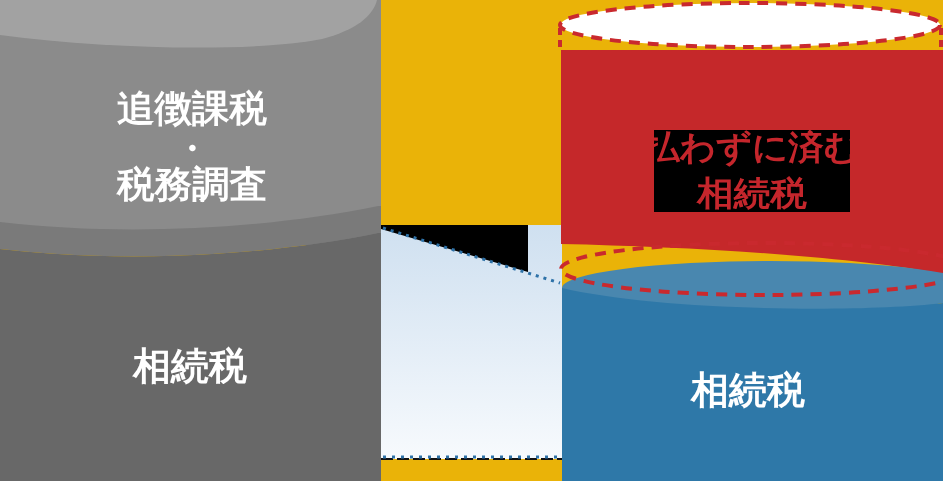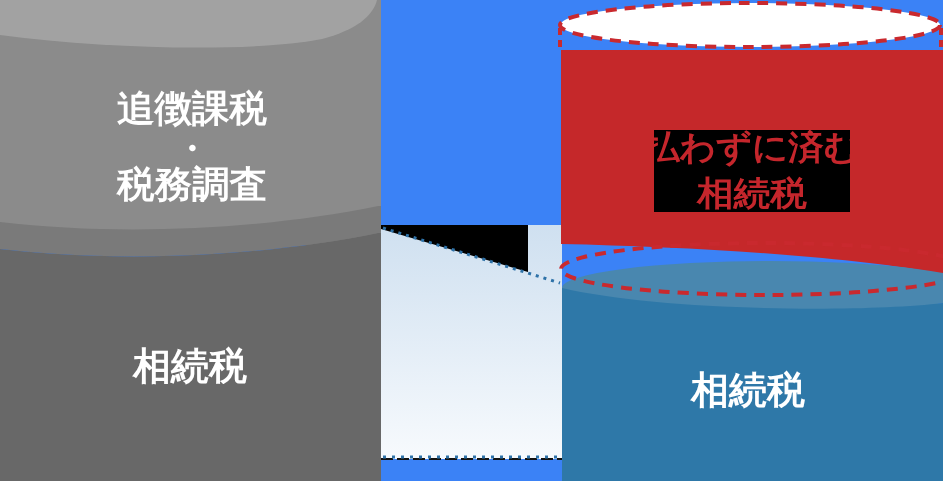--- a/index.html
+++ b/index.html
@@ -1,21 +1,21 @@
 <!DOCTYPE html>
 <html><head>
 <meta charset="utf-8">
 <style>
   html,body{margin:0;padding:0;background:#ffffff;}
   .stage{
     position:relative;
     width:943px;height:481px;
     overflow:hidden;
     font-family:"Liberation Sans","DejaVu Sans",sans-serif;
-    background:#3b82f6;
+    background:#eab308;
   }
   svg{display:block;}
   text{font-family:"Liberation Sans","DejaVu Sans",sans-serif;}
   .cyl-label{font-weight:600;}
   .box-label{font-weight:700;}
 </style>
 </head>
 <body>
 
 <div class="stage">

